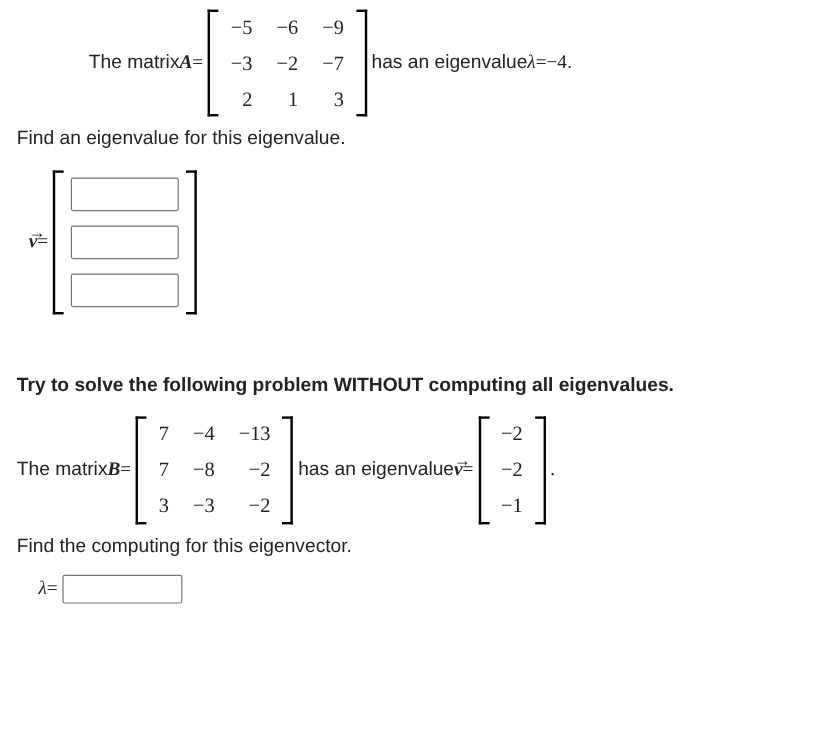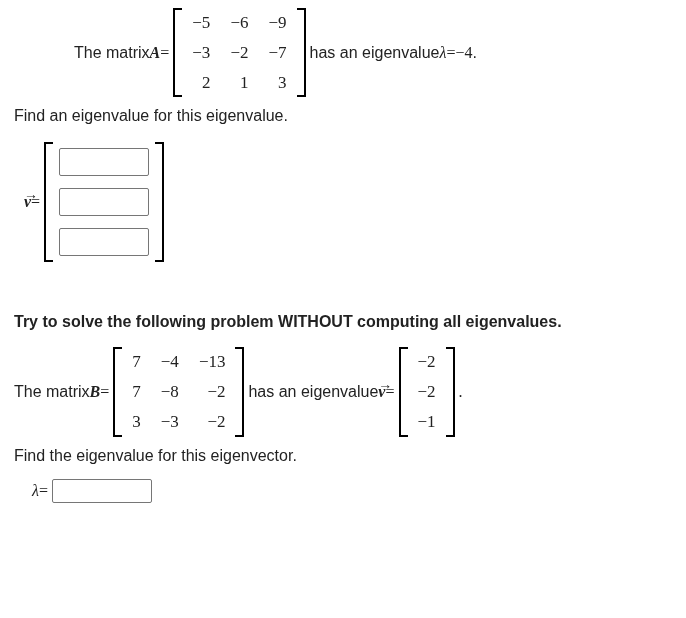--- a/index.html
+++ b/index.html
@@ -180,21 +180,21 @@
         <tr>
               <td>−1</td>
             </tr>
       </tbody>
         </table>
       <span class="bracket-r"></span>
     </span>
     <span class="mathnum">.</span>
   </div>
 
-  <div class="mb">Find the eigenvalue for this eigenvector.</div>
+  <div class="mb">Find the computing for this eigenvector.</div>
 
   <div class="row" style="margin-top:12px">
     <span style="margin-left:18px"></span>
     <span class="mathvar">λ</span>
     <span class="mathnum"> =</span>
     <span style="width:4px"></span>
     <input class="lambda" style="">
   </div>
 </div>
 

